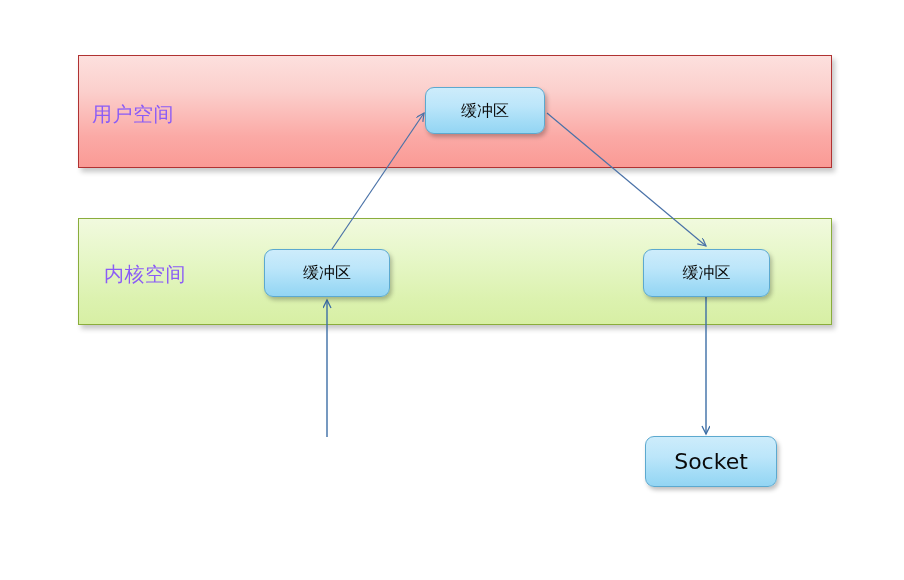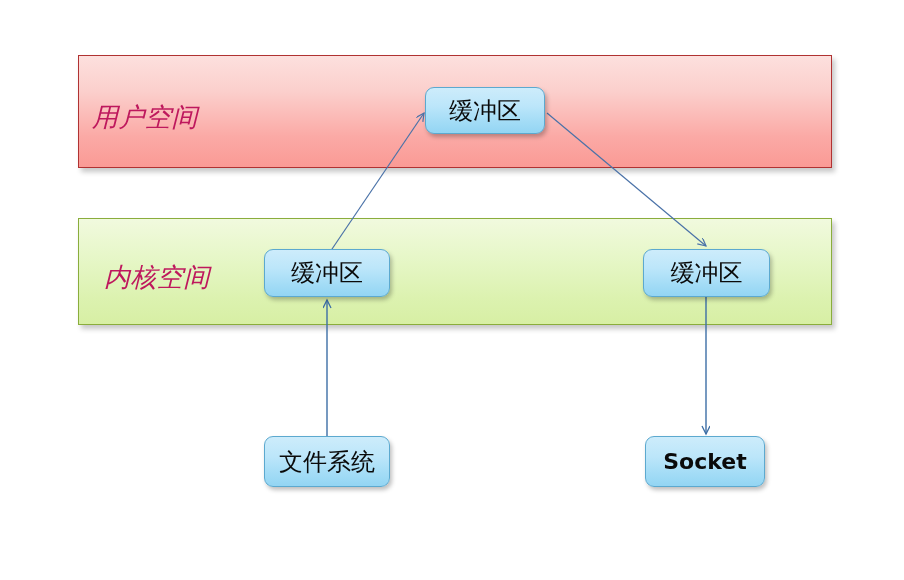--- a/index.html
+++ b/index.html
@@ -17,26 +17,25 @@
   }
 
   
   .zone {
     position: absolute;
     box-sizing: border-box;
     box-shadow: 3px 4px 5px rgba(0,0,0,0.22);
   }
   .zone-label {
     position: absolute;
-    color: #be185d;
-    font-size: 26px;
+    color: #8b5cf6;
+    font-size: 20px;
     line-height: 1;
     letter-spacing: 0.5px;
     white-space: nowrap;
-    font-style: italic;
   }
 
   #zone-user {
     left: 78px;
     top: 55px;
     width: 754px;
     height: 113px;
     border: 1.4px solid #b03232;
     background: linear-gradient(to bottom, #fde0de 0%, #fbcfcc 32%, #fbaaa6 72%, #fa9a95 100%);
   }
@@ -54,21 +53,21 @@
     position: absolute;
     box-sizing: border-box;
     border: 1.5px solid #5ca9cf;
     border-radius: 9px;
     background: linear-gradient(to bottom, #cdecfb 0%, #bce6fa 40%, #a3dcf6 75%, #93d5f3 100%);
     box-shadow: 2px 3px 4px rgba(0,0,0,0.25);
     display: flex;
     align-items: center;
     justify-content: center;
     color: #0a0a0a;
-    font-size: 24px;
+    font-size: 16px;
     line-height: 1;
     white-space: nowrap;
     z-index: 5;
   }
   .node.latin { font-size: 22px; }
 
   
   #arrows {
     position: absolute;
     left: 0;
@@ -108,17 +107,16 @@
 
     <line x1="706" y1="297" x2="706" y2="434" stroke="#3d6ea5" stroke-width="1.4" marker-end="url(#ah-thin2)"></line>
   </svg>
 
   <div class="node" style="left:425px; top:87px; width:120px; height:47px;">缓冲区</div>
 
   <div class="node" style="left:264px; top:249px; width:126px; height:48px;">缓冲区</div>
 
   <div class="node" style="left:643px; top:249px; width:127px; height:48px;">缓冲区</div>
 
-  <div class="node" style="left:264px; top:436px; width:126px; height:51px;">文件系统</div>
 
-  <div class="node latin" style="left:645px; top:436px; width:120px; height:51px;font-weight:bold;">Socket</div>
+  <div class="node latin" style="left:645px; top:436px; width:132px; height:51px;">Socket</div>
 
 </div>
 
 </body></html>

